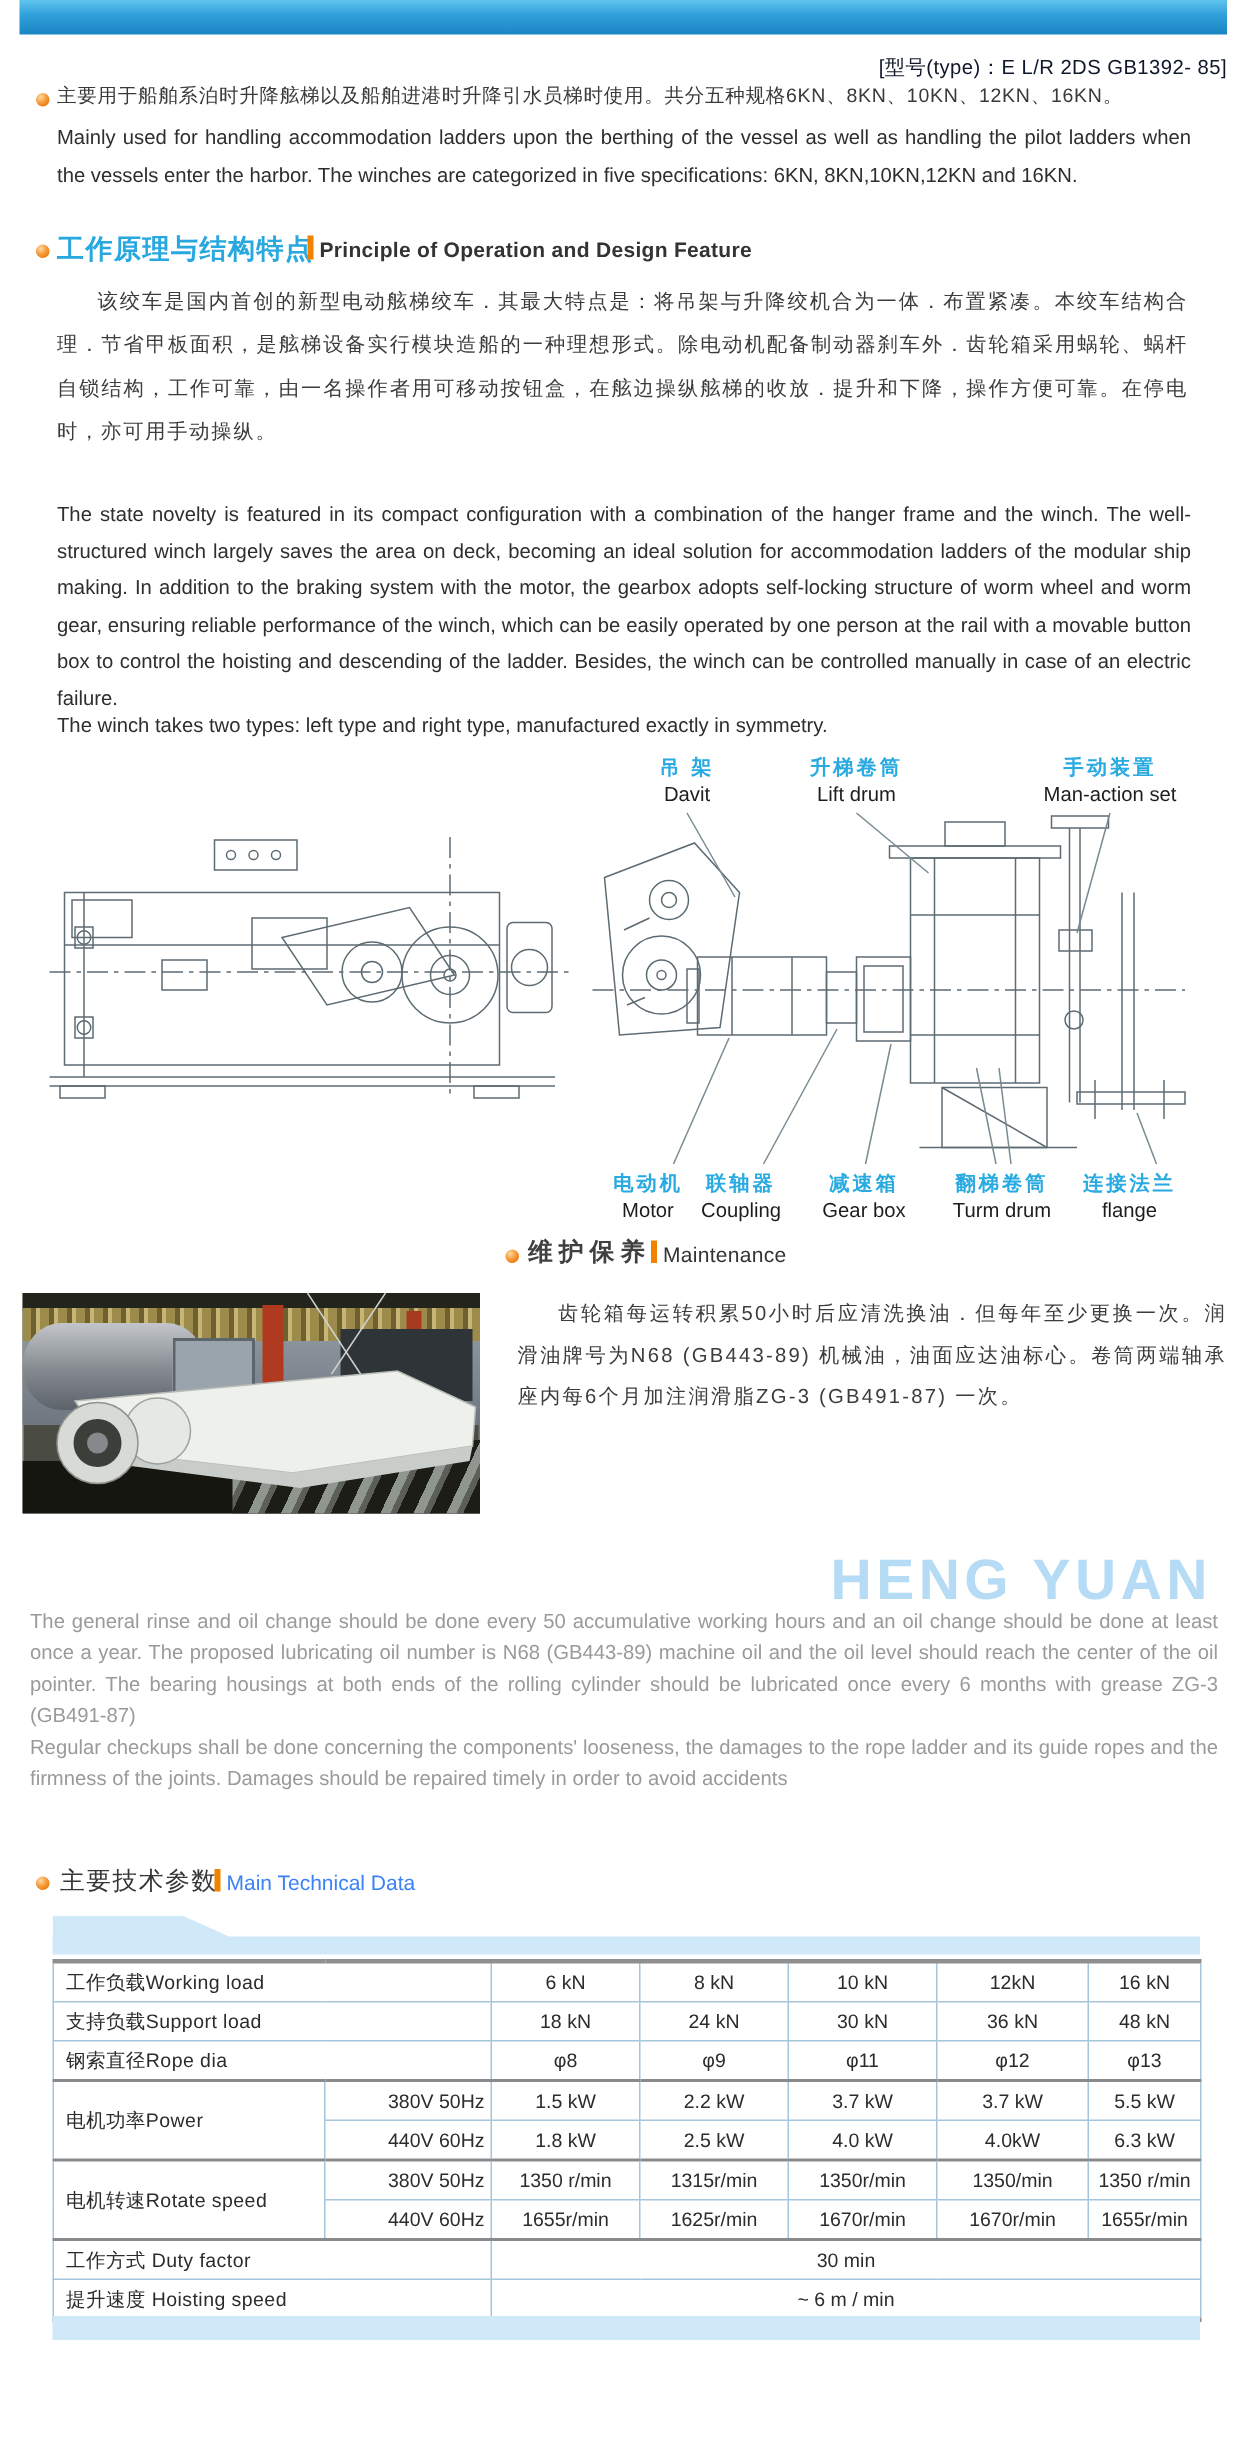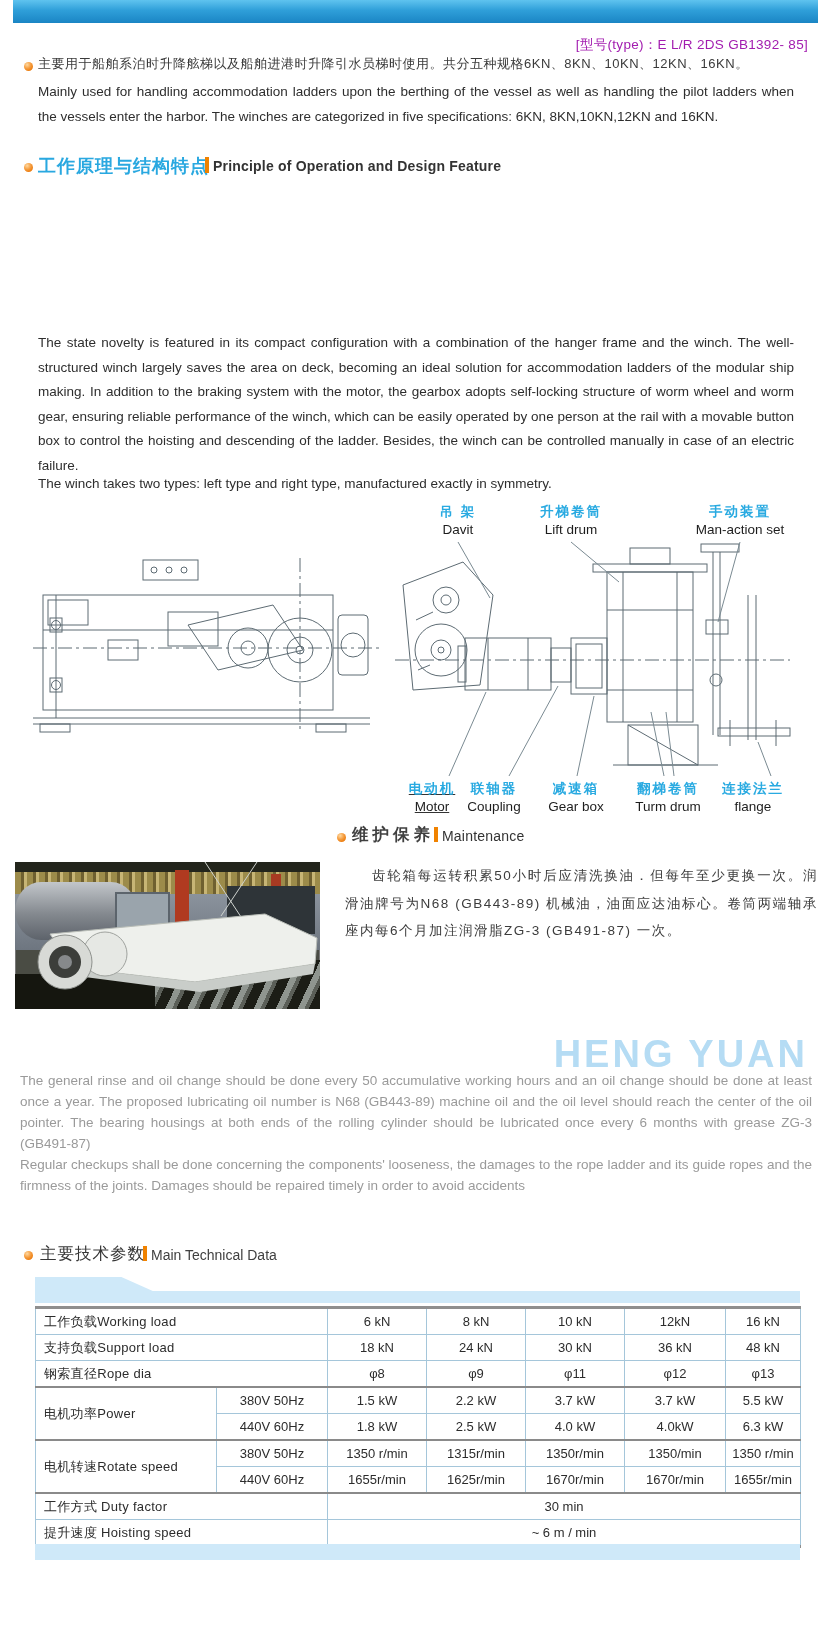--- a/index.html
+++ b/index.html
@@ -2,21 +2,21 @@
 <html><head>
 <meta charset="utf-8">
 <style>
   html,body{margin:0;padding:0;background:#fff;}
   .page{position:relative;width:830px;height:1636px;background:#fff;overflow:hidden;
         font-family:"Liberation Sans","DejaVu Sans",sans-serif;color:#333;}
   .abs{position:absolute;}
   
   .topbar{left:13px;top:0;width:805px;height:23px;
           background:linear-gradient(180deg,#5fc3ef 0%,#2f9fd9 45%,#1a85c4 100%);}
-  .typelabel{top:36px;right:22px;font-size:13.5px;color:#a21caf;letter-spacing:.3px;}
+  .typelabel{top:36px;right:12px;font-size:13.5px;color:#0f172a;letter-spacing:.3px;}
   
   .dot{width:9px;height:9px;border-radius:50%;
        background:radial-gradient(circle at 35% 30%,#ffd9a0,#f59b3c 45%,#e87200 85%);}
   .obar{width:4px;background:#f08200;}
   
   .zh-line{font-size:13px;color:#3a3a3a;letter-spacing:.5px;}
   .en-block{font-size:13.5px;color:#2e2e2e;line-height:25px;text-align:justify;}
   .h-zh-cyan{font-size:18px;font-weight:bold;color:#29a8e0;letter-spacing:1px;}
   .h-en{font-size:14px;color:#333;font-weight:bold;letter-spacing:.2px;}
   .cn-para{font-size:13.5px;color:#3c3c3c;line-height:29px;text-align:justify;letter-spacing:1.2px;}
@@ -25,29 +25,29 @@
   .dlabel{text-align:center;transform:translateX(-50%);white-space:nowrap;}
   .dlabel .zh{display:block;font-size:13.5px;font-weight:bold;color:#29aae1;letter-spacing:2px;}
   .dlabel .en{display:block;font-size:13.5px;color:#1d1d1d;margin-top:1px;}
   
   .maint-zh{font-size:13.5px;color:#3c3c3c;line-height:27.5px;text-align:justify;letter-spacing:1.5px;}
   .maint-zh p{margin:0;text-indent:2em;}
   .watermark{font-size:38px;font-weight:bold;color:#b5dcf4;letter-spacing:3px;white-space:nowrap;}
   .gray-en{font-size:13.5px;color:#9a9a9a;line-height:21px;text-align:justify;}
   .gray-en p{margin:0 0 0 0;}
   .h-zh-dark{font-size:16.5px;font-weight:normal;color:#363636;letter-spacing:1px;}
-  .h-en-gray{font-size:14px;color:#404040;}
+  .h-en-gray{font-size:14px;color:#3b82f6;}
   
   .band{background:#cfe9f9;}
   .tab-notch{background:#cfe9f9;clip-path:polygon(0 0,72% 0,100% 100%,0 100%);}
   table.tech{border-collapse:collapse;table-layout:fixed;width:765px;
              border-top:3px solid #8f8f8f;border-bottom:3px solid #8f8f8f;font-size:13px;color:#2c2c2c;}
   table.tech td{border:1px solid #a5c6da;height:25px;padding:0 4px;background:#fff;}
   table.tech td.lbl{text-align:left;padding-left:8px;letter-spacing:.3px;}
-  table.tech td.volt{text-align:center;}
+  table.tech td.volt{text-align:right;}
   table.tech td.val{text-align:center;}
   table.tech tr.thick-top td{border-top:2px solid #8a8a8a;}
   
   .photo{left:15px;top:862px;width:305px;height:147px;background:#4a4c44;overflow:hidden;
          box-shadow:0 0 0 1px #777 inset;}
   .photo .abs{position:absolute;}
 </style>
 </head>
 <body>
 
@@ -59,20 +59,21 @@
 
   <div class="abs dot" style="left:24px;top:62px;"></div>
   <div class="abs zh-line" style="left:38px;top:55px;width:770px;">主要用于船舶系泊时升降舷梯以及船舶进港时升降引水员梯时使用。共分五种规格6KN、8KN、10KN、12KN、16KN。</div>
   <div class="abs en-block" style="left:38px;top:79px;width:756px;">Mainly used for handling accommodation ladders upon the berthing of the vessel as well as handling the pilot ladders when the vessels enter the harbor. The winches are categorized in five specifications: 6KN, 8KN,10KN,12KN and 16KN.</div>
 
   <div class="abs dot" style="left:24px;top:163px;"></div>
   <div class="abs h-zh-cyan" style="left:38px;top:154px;">工作原理与结构特点</div>
   <div class="abs obar" style="left:205px;top:157px;height:16px;"></div>
   <div class="abs h-en" style="left:213px;top:158px;">Principle of Operation and Design Feature</div>
 
+  <div class="abs cn-para indent" style="left:38px;top:186px;width:754px;">该绞车是国内首创的新型电动舷梯绞车．其最大特点是：将吊架与升降绞机合为一体．布置紧凑。本绞车结构合理．节省甲板面积，是舷梯设备实行模块造船的一种理想形式。除电动机配备制动器刹车外．齿轮箱采用蜗轮、蜗杆自锁结构，工作可靠，由一名操作者用可移动按钮盒，在舷边操纵舷梯的收放．提升和下降，操作方便可靠。在停电时，亦可用手动操纵。</div>
 
   <div class="abs en-block" style="left:38px;top:331px;width:756px;line-height:24.5px;">The state novelty is featured in its compact configuration with a combination of the hanger frame and the winch. The well-structured winch largely saves the area on deck, becoming an ideal solution for accommodation ladders of the modular ship making. In addition to the braking system with the motor, the gearbox adopts self-locking structure of worm wheel and worm gear, ensuring reliable performance of the winch, which can be easily operated by one person at the rail with a movable button box to control the hoisting and descending of the ladder. Besides, the winch can be controlled manually in case of an electric failure.</div>
   <div class="abs en-block" style="left:38px;top:471px;width:756px;">The winch takes  two types: left type  and right type, manufactured exactly in  symmetry.</div>
 
   <svg class="abs" style="left:18px;top:500px;" width="782" height="305" viewBox="0 0 782 305" fill="none" stroke="#5d6b73" stroke-width="1">
 
     <line x1="15" y1="218" x2="352" y2="218"></line>
     <line x1="15" y1="224" x2="352" y2="224"></line>
     <rect x="22" y="224" width="30" height="8"></rect>
     <rect x="298" y="224" width="30" height="8"></rect>
@@ -157,21 +158,21 @@
   </div>
   <div class="abs dlabel" style="left:571px;top:503px;">
     <span class="zh">升梯卷筒</span>
     <span class="en">Lift drum</span>
   </div>
   <div class="abs dlabel" style="left:740px;top:503px;">
     <span class="zh">手动装置</span>
     <span class="en">Man-action set</span>
   </div>
 
-  <div class="abs dlabel" style="left:432px;top:780px;text-decoration:underline;">
+  <div class="abs dlabel" style="left:432px;top:780px;">
     <span class="zh">电动机</span>
     <span class="en">Motor</span>
   </div>
   <div class="abs dlabel" style="left:494px;top:780px;">
     <span class="zh">联轴器</span>
     <span class="en">Coupling</span>
   </div>
   <div class="abs dlabel" style="left:576px;top:780px;">
     <span class="zh">减速箱</span>
     <span class="en">Gear box</span>

